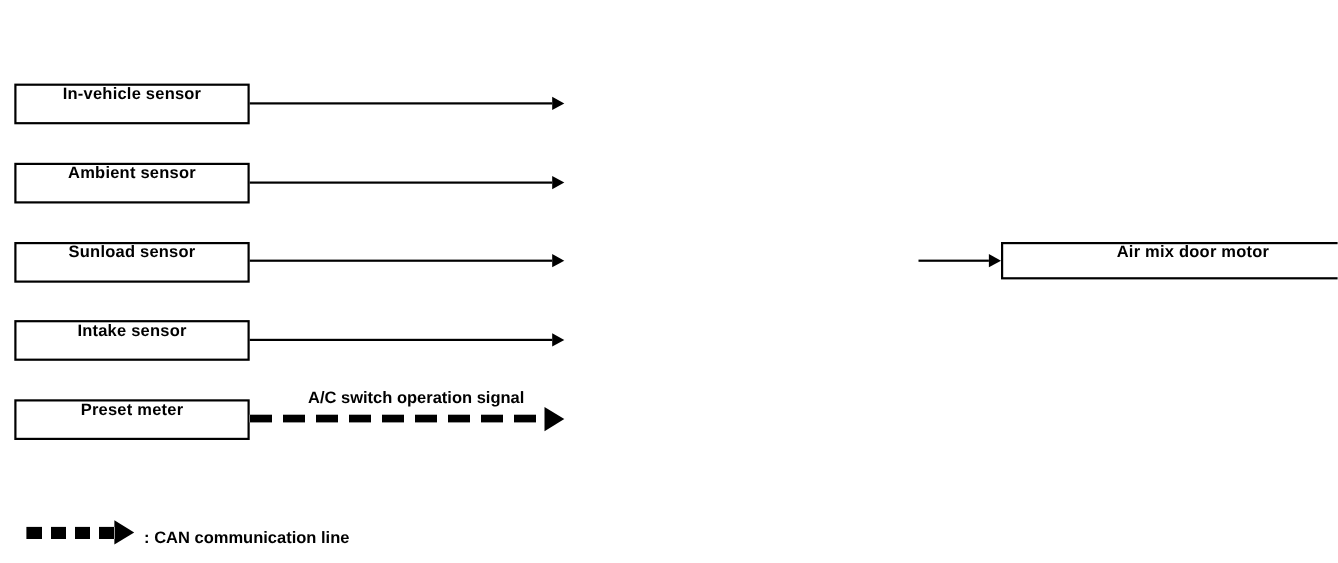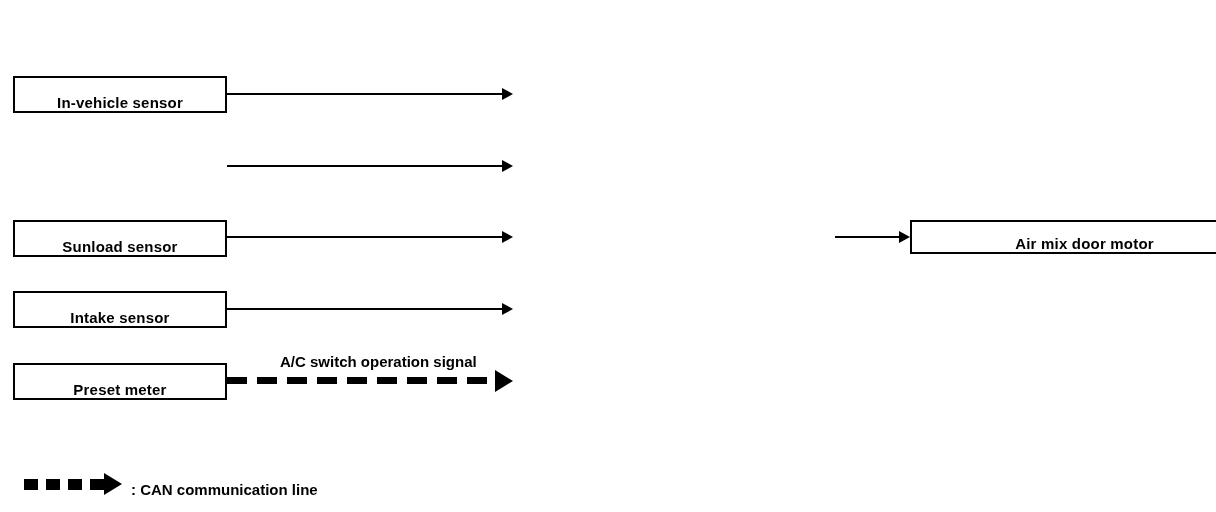--- a/index.html
+++ b/index.html
@@ -21,21 +21,21 @@
     top: 0;
     width: 1216px;
     height: 512px;
   }
   .node-box {
     position: absolute;
     box-sizing: border-box;
     border: 2px solid #000000;
     background: #ffffff;
     display: flex;
-    align-items: flex-end;
+    align-items: flex-start;
     justify-content: center;
     text-align: center;
     font-size: 15px;
     font-weight: bold;
     letter-spacing: 0.2px;
     line-height: 1.1;
   }
   
   .input-box {
     left: 13px;
@@ -140,20 +140,23 @@
   }
 </style>
 </head>
 <body>
 
 <div id="diagram-canvas">
 
   <div class="node-box input-box" id="node-in-vehicle-sensor">
     <span>In-vehicle sensor</span>
   </div>
+  <div class="node-box input-box" id="node-ambient-sensor">
+    <span>Ambient sensor</span>
+  </div>
   <div class="node-box input-box" id="node-sunload-sensor">
     <span>Sunload sensor</span>
   </div>
   <div class="node-box input-box" id="node-intake-sensor">
     <span>Intake sensor</span>
   </div>
   <div class="node-box input-box" id="node-preset-switch">
     <span>Preset meter</span>
   </div>
 

